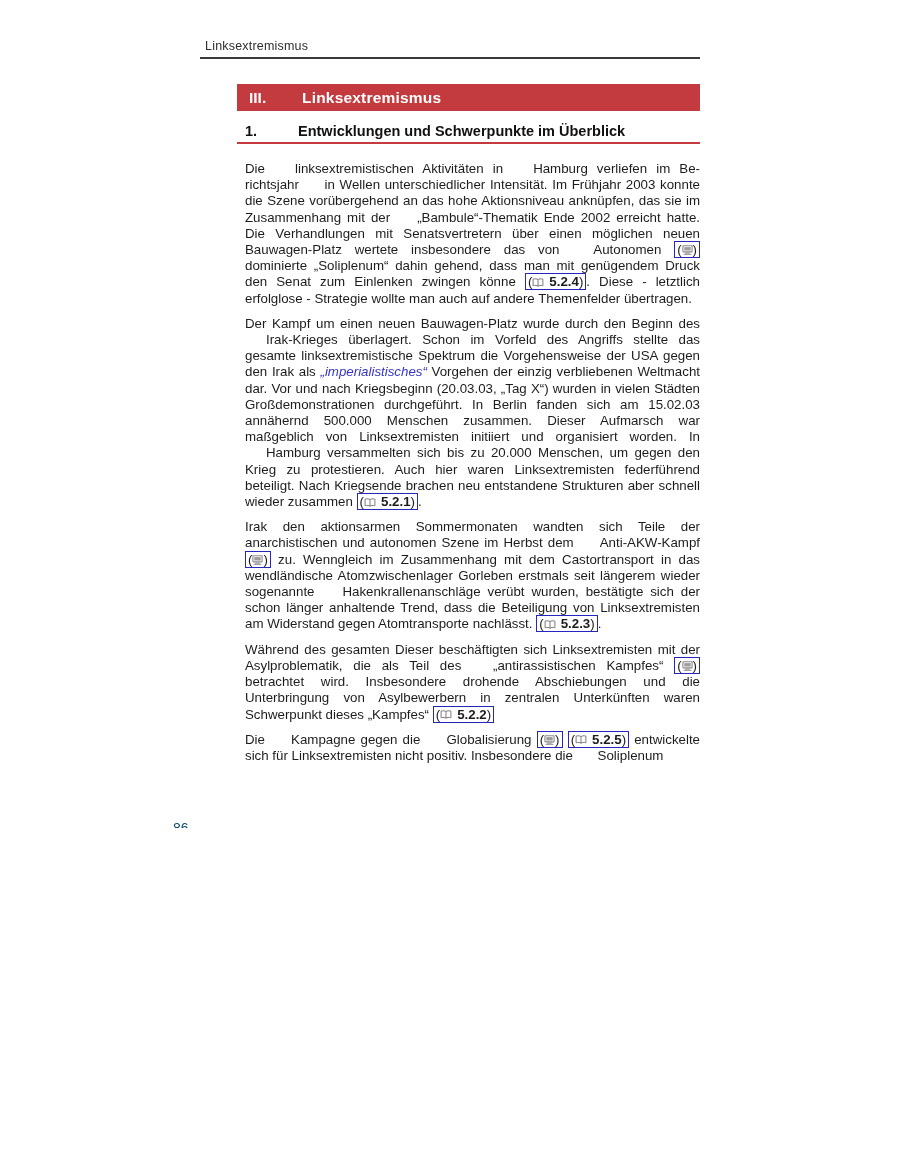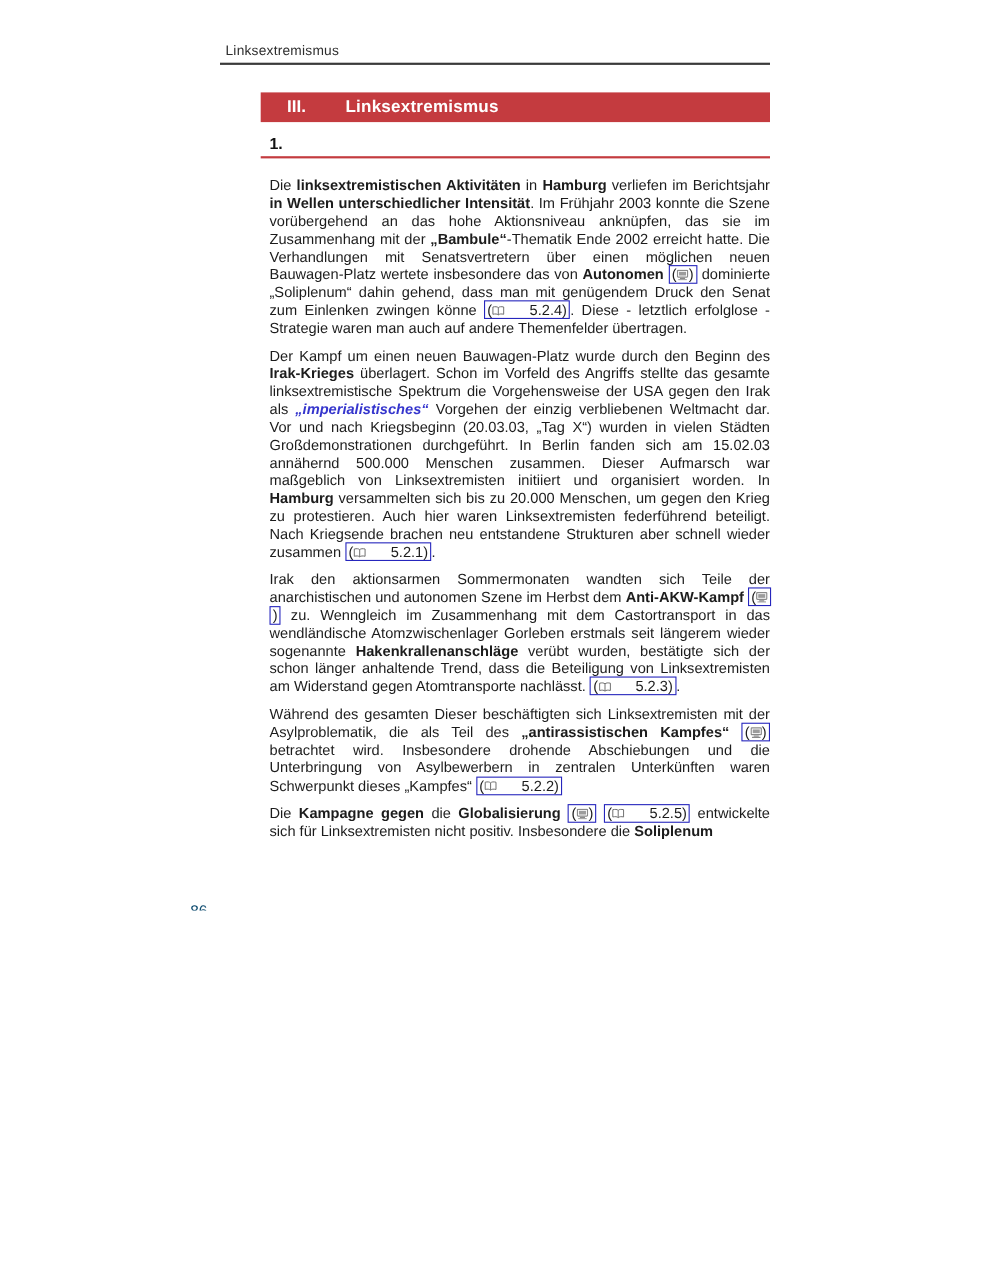--- a/index.html
+++ b/index.html
@@ -11,76 +11,77 @@
     position:absolute;left:205px;top:39px;font-size:12.5px;color:#2e2e2e;letter-spacing:.2px;
   }
   .header-rule{
     position:absolute;left:200px;top:57px;width:500px;height:1.5px;background:#3a3a3a;
   }
   .banner{
     position:absolute;left:237px;top:84px;width:463px;height:27px;
     background:var(--banner-red,#c43b3f);color:#ffffff;font-weight:bold;font-size:15.5px;
     display:flex;align-items:center;
   }
-  .banner-num{padding-left:24px;width:53px;}
+  .banner-num{padding-left:12px;width:53px;}
   .banner-title{letter-spacing:.2px;}
   .section-heading{
     position:absolute;left:245px;top:123px;width:455px;
     font-weight:bold;font-size:14.5px;color:#111;display:flex;
   }
   .sec-num{width:53px;}
   .heading-underline{
     position:absolute;left:237px;top:142px;width:463px;height:1.5px;
     background:var(--banner-red,#c43b3f);
   }
   .body{
     position:absolute;left:245px;top:161px;width:455px;
     font-size:13.3px;line-height:16.2px;text-align:justify;color:#1c1c1c;
   }
   .para{margin:0 0 9px 0;}
-  .bold{font-weight:bold;}
-  .blueital{font-style:italic;color:var(--emphasis-blue,#3535cd);font-weight:700;}
+  .bold{font-weight:normal;margin-left:21px;}
+  .blueital{font-style:italic;color:var(--emphasis-blue,#3535cd);font-weight:400;}
   .refbox{
     border:1.5px solid var(--link-blue,#2626bd);
     padding:0 2px;
     -webkit-box-decoration-break:clone;box-decoration-break:clone;
     cursor:pointer;
   }
   .icn{display:inline-block;vertical-align:-1px;line-height:0;}
-  .refnum{padding-left:22px;}
+  .refnum{padding-left:5px;font-weight:bold;}
   .page-number{
     position:absolute;left:173px;top:820px;font-size:14px;color:#0c4a6e;
   }
 </style>
 </head>
 <body>
 
 <div class="page">
   <div class="running-header">Linksextremismus</div>
   <div class="header-rule"></div>
 
   <div class="banner">
     <span class="banner-num">III.</span>
     <span class="banner-title">Linksextremismus</span>
   </div>
 
   <div class="section-heading">
     <span class="sec-num">1.</span>
+    <span class="sec-title">Entwicklungen und Schwerpunkte im Überblick</span>
   </div>
   <div class="heading-underline"></div>
 
   <div class="body" id="body-text">
       <div class="para"><span class="run">Die </span><span class="bold">linksextremistischen Aktivitäten</span><span class="run"> in </span><span class="bold">Hamburg</span><span class="run"> verliefen im Be­richtsjahr </span><span class="bold">in Wellen unterschiedlicher Intensität</span><span class="run">. Im Frühjahr 2003 konnte die Szene vorübergehend an das hohe Aktionsniveau anknüp­fen, das sie im Zusammenhang mit der </span><span class="bold">„Bambule“</span><span class="run">-Thematik Ende 2002 erreicht hatte. Die Verhandlungen mit Senatsvertretern über einen möglichen neuen Bauwagen-Platz wertete insbesondere das von </span><span class="bold">Autonomen</span><span class="run"> </span><span class="refbox">(<span class="icn"><svg width="11" height="10" viewBox="0 0 11 10">
               <rect x="0.9" y="0.7" width="9.2" height="6.2" rx="0.7" fill="none" stroke="#8a8a8a" stroke-width="1.1"></rect>
               <rect x="2.3" y="2.1" width="6.4" height="3.4" fill="#9c9c9c"></rect>
               <path d="M3.2 8.1 h4.6 M1.6 9.3 h7.8" stroke="#8a8a8a" stroke-width="1" fill="none"></path>
             </svg></span>)</span><span class="run"> dominierte „Soliplenum“ dahin gehend, dass man mit genügendem Druck den Senat zum Einlenken zwingen kön­ne </span><span class="refbox">(<span class="icn"><svg width="12" height="9.5" viewBox="0 0 12 9.5">
               <path d="M6 1.7 C5 0.7 3.2 0.6 1.1 1.1 L1.1 7.7 C3.2 7.2 5 7.3 6 8.3 C7 7.3 8.8 7.2 10.9 7.7 L10.9 1.1 C8.8 0.6 7 0.7 6 1.7 Z" fill="#ffffff" stroke="#6e6e6e" stroke-width="0.9"></path>
               <path d="M6 1.7 L6 8.3" stroke="#6e6e6e" stroke-width="0.9"></path>
-            </svg></span><span class="refnum">5.2.4</span>)</span><span class="run">. Diese - letztlich erfolglose - Strategie waren man auch auf andere Themenfelder übertragen.</span></div>
+            </svg></span><span class="refnum">5.2.4</span>)</span><span class="run">. Diese - letztlich erfolglose - Strategie wollte man auch auf andere Themenfelder übertragen.</span></div>
       <div class="para"><span class="run">Der Kampf um einen neuen Bauwagen-Platz wurde durch den Beginn des </span><span class="bold">Irak-Krieges</span><span class="run"> überlagert. Schon im Vorfeld des Angriffs stellte das gesamte linksextremistische Spektrum die Vorgehensweise der USA gegen den Irak als </span><span class="blueital">„imperialistisches“</span><span class="run"> Vorgehen der einzig verbliebe­nen Weltmacht dar. Vor und nach Kriegsbeginn (20.03.03, „Tag X“) wurden in vielen Städten Großdemonstrationen durchgeführt. In Ber­lin fanden sich am 15.02.03 annähernd 500.000 Menschen zusam­men. Dieser Aufmarsch war maßgeblich von Linksextremisten initiiert und organisiert worden. In </span><span class="bold">Hamburg</span><span class="run"> versammelten sich bis zu 20.000 Menschen, um gegen den Krieg zu protestieren. Auch hier waren Linksextremisten federführend beteiligt. Nach Kriegsende bra­chen neu entstandene Strukturen aber schnell wieder zusammen </span><span class="refbox">(<span class="icn"><svg width="12" height="9.5" viewBox="0 0 12 9.5">
               <path d="M6 1.7 C5 0.7 3.2 0.6 1.1 1.1 L1.1 7.7 C3.2 7.2 5 7.3 6 8.3 C7 7.3 8.8 7.2 10.9 7.7 L10.9 1.1 C8.8 0.6 7 0.7 6 1.7 Z" fill="#ffffff" stroke="#6e6e6e" stroke-width="0.9"></path>
               <path d="M6 1.7 L6 8.3" stroke="#6e6e6e" stroke-width="0.9"></path>
             </svg></span><span class="refnum">5.2.1</span>)</span><span class="run">.</span></div>
       <div class="para"><span class="run">Irak den aktionsarmen Sommermonaten wandten sich Teile der anarchistischen und autonomen Szene im Herbst dem </span><span class="bold">Anti-AKW-Kampf</span><span class="run"> </span><span class="refbox">(<span class="icn"><svg width="11" height="10" viewBox="0 0 11 10">
               <rect x="0.9" y="0.7" width="9.2" height="6.2" rx="0.7" fill="none" stroke="#8a8a8a" stroke-width="1.1"></rect>
               <rect x="2.3" y="2.1" width="6.4" height="3.4" fill="#9c9c9c"></rect>
               <path d="M3.2 8.1 h4.6 M1.6 9.3 h7.8" stroke="#8a8a8a" stroke-width="1" fill="none"></path>
             </svg></span>)</span><span class="run"> zu. Wenngleich im Zusammenhang mit dem Castortrans­port in das wendländische Atomzwischenlager Gorleben erstmals seit längerem wieder sogenannte </span><span class="bold">Hakenkrallenanschläge</span><span class="run"> verübt wurden, bestätigte sich der schon länger anhaltende Trend, dass die Beteili­gung von Linksextremisten am Widerstand gegen Atomtransporte nachlässt. </span><span class="refbox">(<span class="icn"><svg width="12" height="9.5" viewBox="0 0 12 9.5">
               <path d="M6 1.7 C5 0.7 3.2 0.6 1.1 1.1 L1.1 7.7 C3.2 7.2 5 7.3 6 8.3 C7 7.3 8.8 7.2 10.9 7.7 L10.9 1.1 C8.8 0.6 7 0.7 6 1.7 Z" fill="#ffffff" stroke="#6e6e6e" stroke-width="0.9"></path>

